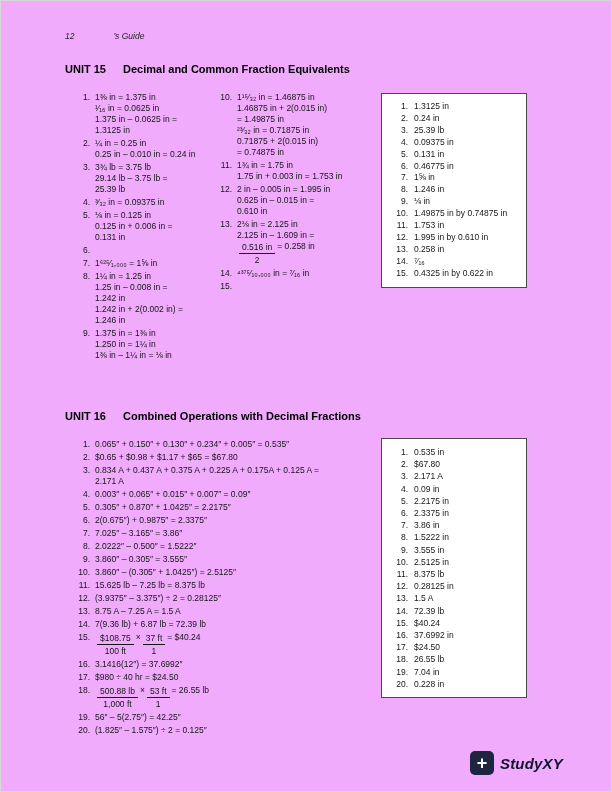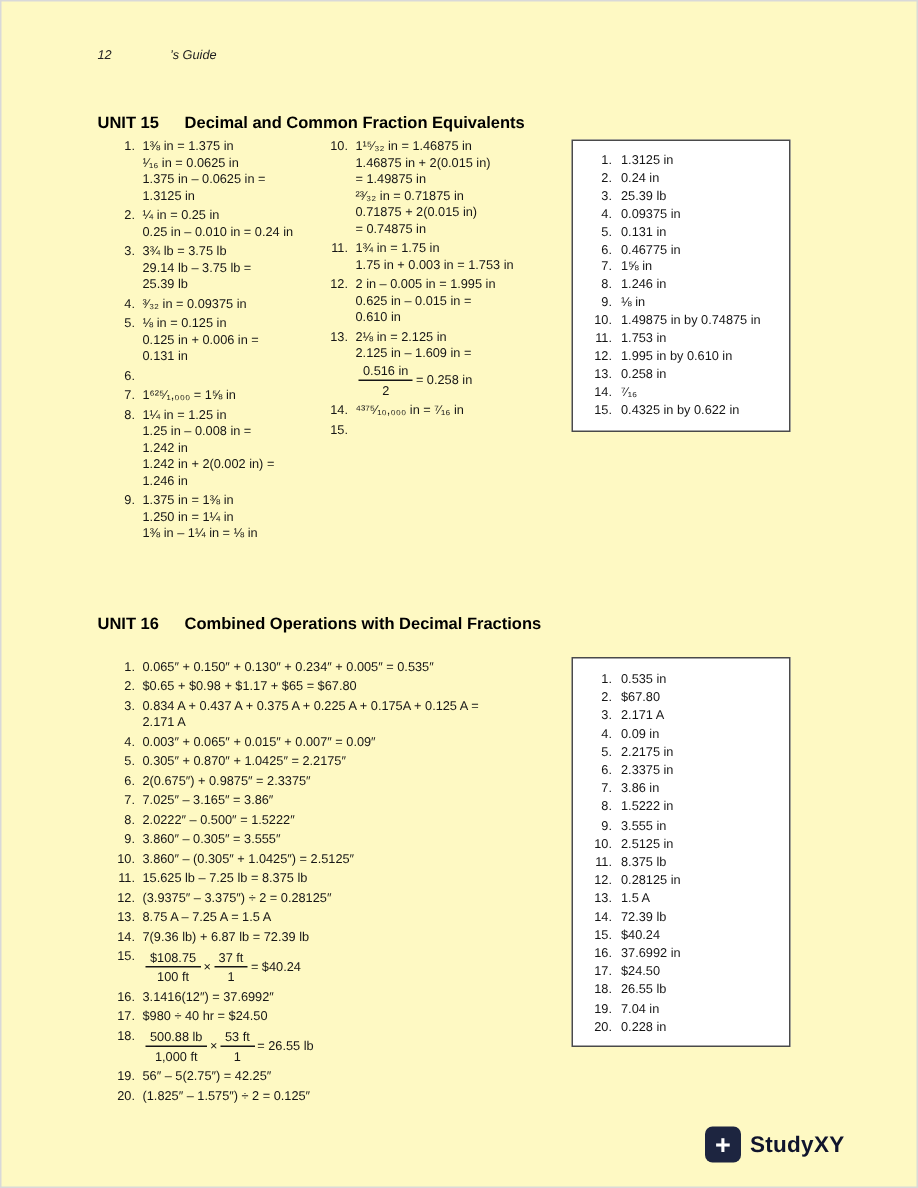--- a/index.html
+++ b/index.html
@@ -1,55 +1,55 @@
 <!DOCTYPE html>
 <html><head>
 <meta charset="utf-8">
 <style>
   html,body { margin:0; padding:0; background:#ffffff; }
   .page {
-    position:relative; width:612px; height:792px; background:#fef9c3;
+    position:relative; width:612px; height:792px; background:#f0abfc;
     font-family:"Liberation Sans", sans-serif; color:#161616;
     border:1px solid #d9d9d9; box-sizing:border-box; overflow:hidden;
   }
   .header { position:absolute; top:30px; left:64px; font-size:8.5px; font-style:italic; color:#222; }
   .header .pagenum { display:inline-block; width:46px; font-style:italic; }
   .unit-title { position:absolute; left:64px; font-size:11px; font-weight:bold; color:#000; }
   .unit-title .sub { margin-left:14px; }
-  .u15-title { top:62px;margin-top:13px; }
+  .u15-title { top:62px; }
   .u16-title { top:409px;text-align:center; }
 
   .items { position:absolute; font-size:8.5px; line-height:11px; }
   .u15-col1 { left:72px; top:91px; width:146px; }
   .u15-col2 { left:214px; top:91px; width:168px; }
   .u16-col  { left:72px; top:438px; width:306px; }
   .item { display:flex; margin-bottom:2px; }
   .inum { flex:none; width:17px; text-align:right; padding-right:5px; }
   .ilines { flex:1; min-width:0; }
-  .line.has-frac { display:flex; align-items:center; }
+  .line.has-frac { display:flex; }
 
   .frac { display:inline-block; text-align:center; vertical-align:middle; margin:1px 2px; }
   .frac .fnum { display:block; border-bottom:1px solid #161616; padding:0 3px 1px; line-height:10px; }
   .frac .fden { display:block; padding-top:1px; line-height:10px; }
 
   .ansbox { position:absolute; left:380px; width:146px; border:1px solid #4a4a4a; background:#fff;
             padding:7px 8px; font-size:8.5px; box-sizing:border-box; }
   .ansbox-u15 { top:92px; }
   .ansbox-u16 { top:437px; }
   .ans-row { display:flex; }
   .ansbox-u15 .ans-row { line-height:11.9px; }
   .ansbox-u16 .ans-row { line-height:12.2px; }
   .anum { flex:none; width:18px; text-align:right; padding-right:6px; }
   .atext { flex:1; white-space:nowrap; }
 
   .logo { position:absolute; right:48px; bottom:16px; display:flex; align-items:center; gap:6px; }
   .logo-badge { width:24px; height:24px; background:#1d2540; border-radius:5px; color:#fff;
                 display:flex; align-items:center; justify-content:center;
                 font-size:18px; font-weight:bold; line-height:1; }
-  .logo-text { font-size:15px; font-weight:bold; color:#10142c; letter-spacing:0.2px; }
+  .logo-text { font-size:15px; font-weight:bold; color:#10142c; letter-spacing:0.2px;font-style:italic; }
 </style>
 </head>
 <body>
 
 <div class="page">
 
   <div class="header">
     <span class="pagenum">12</span>
     <span>’s Guide</span>
   </div>

